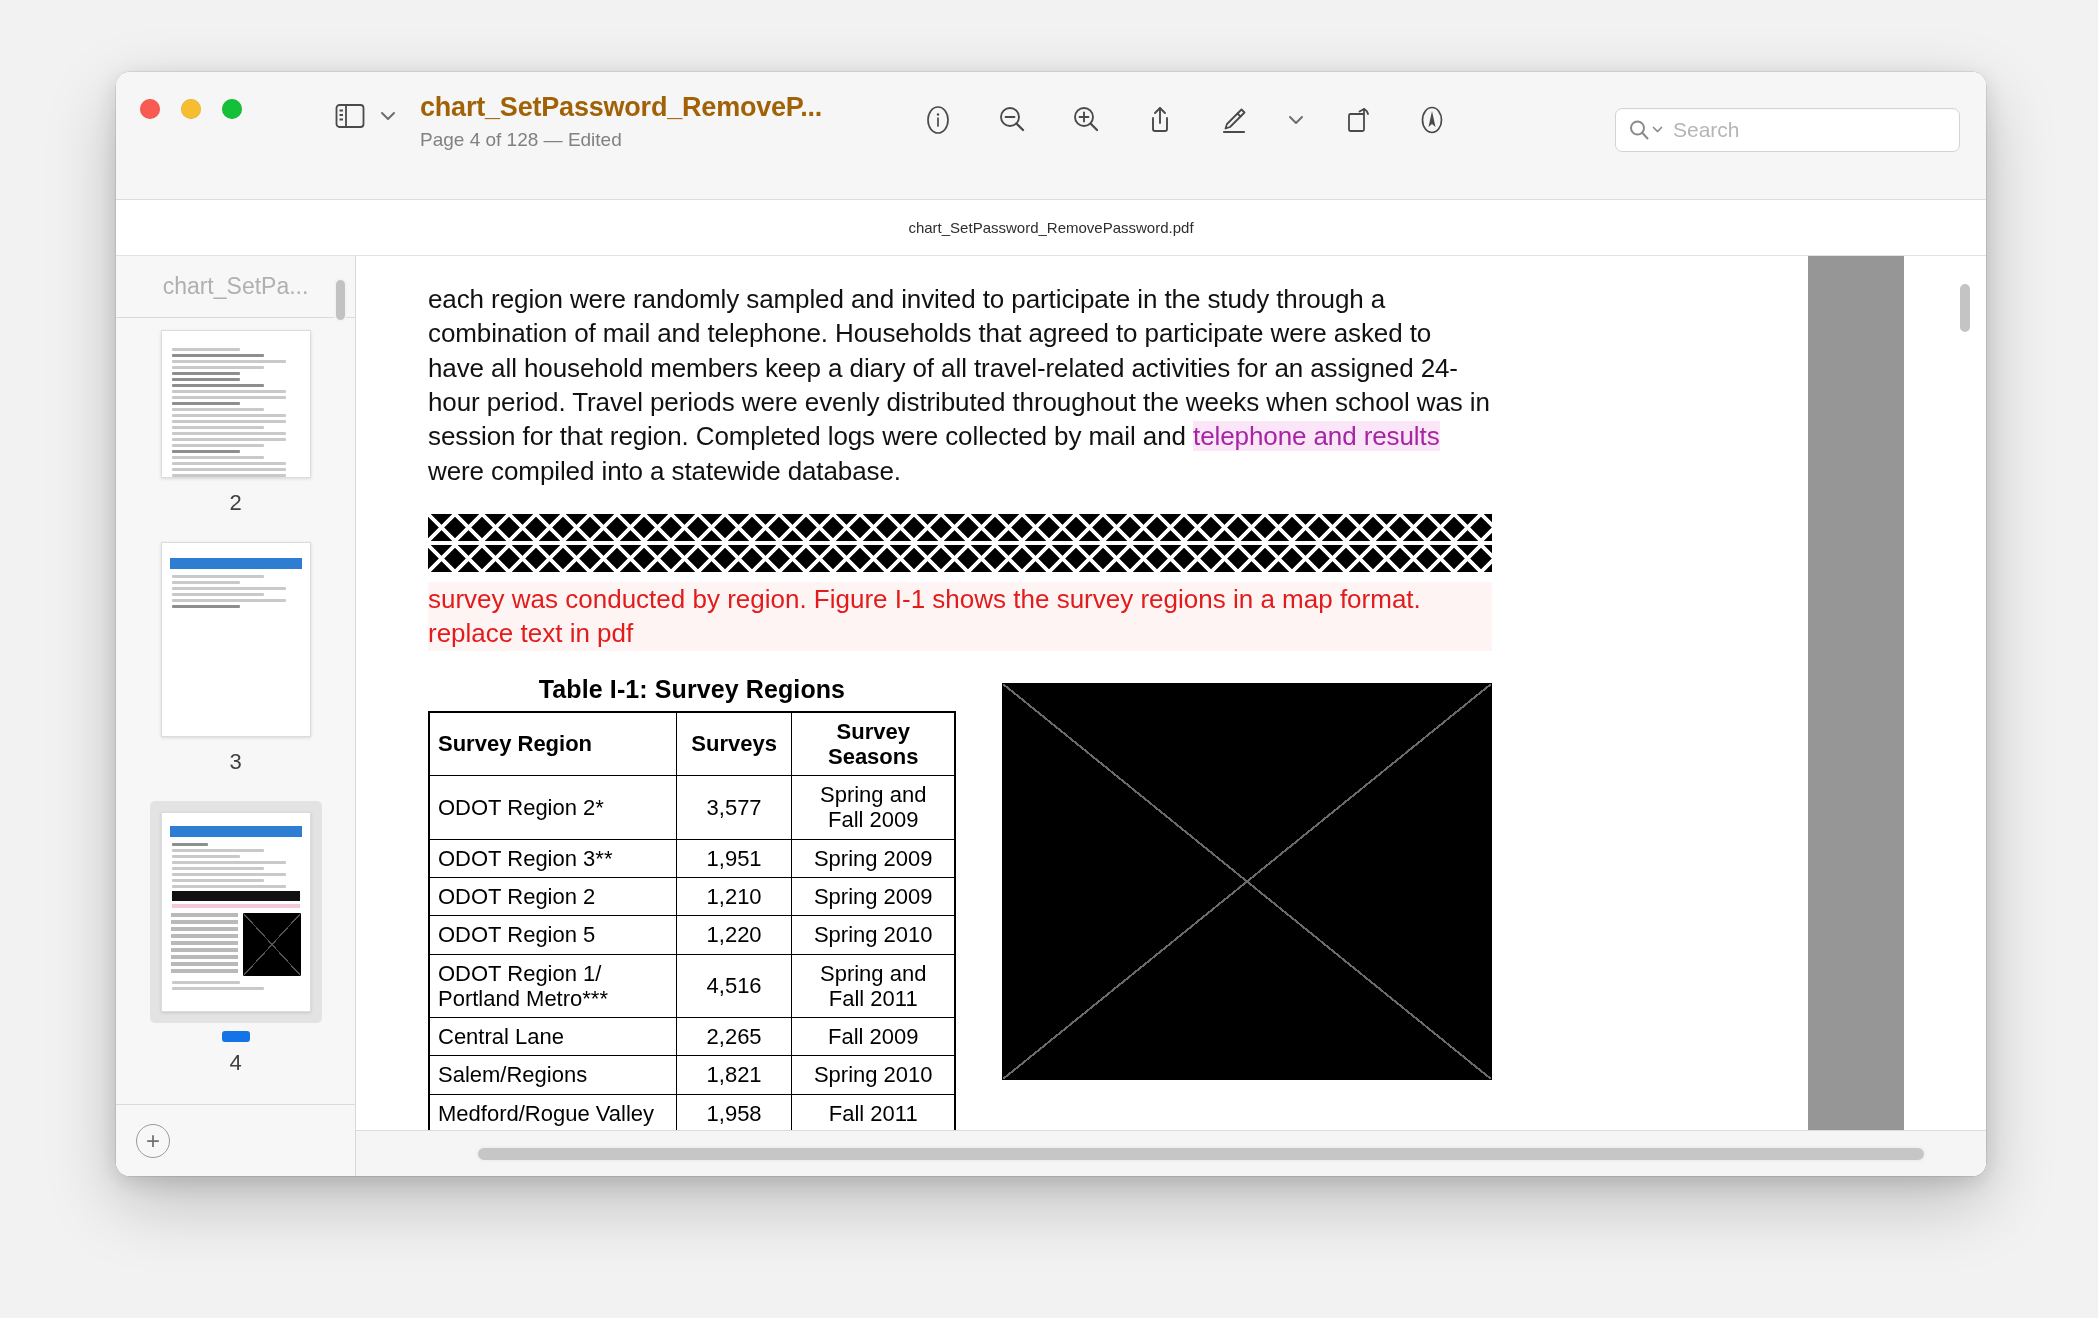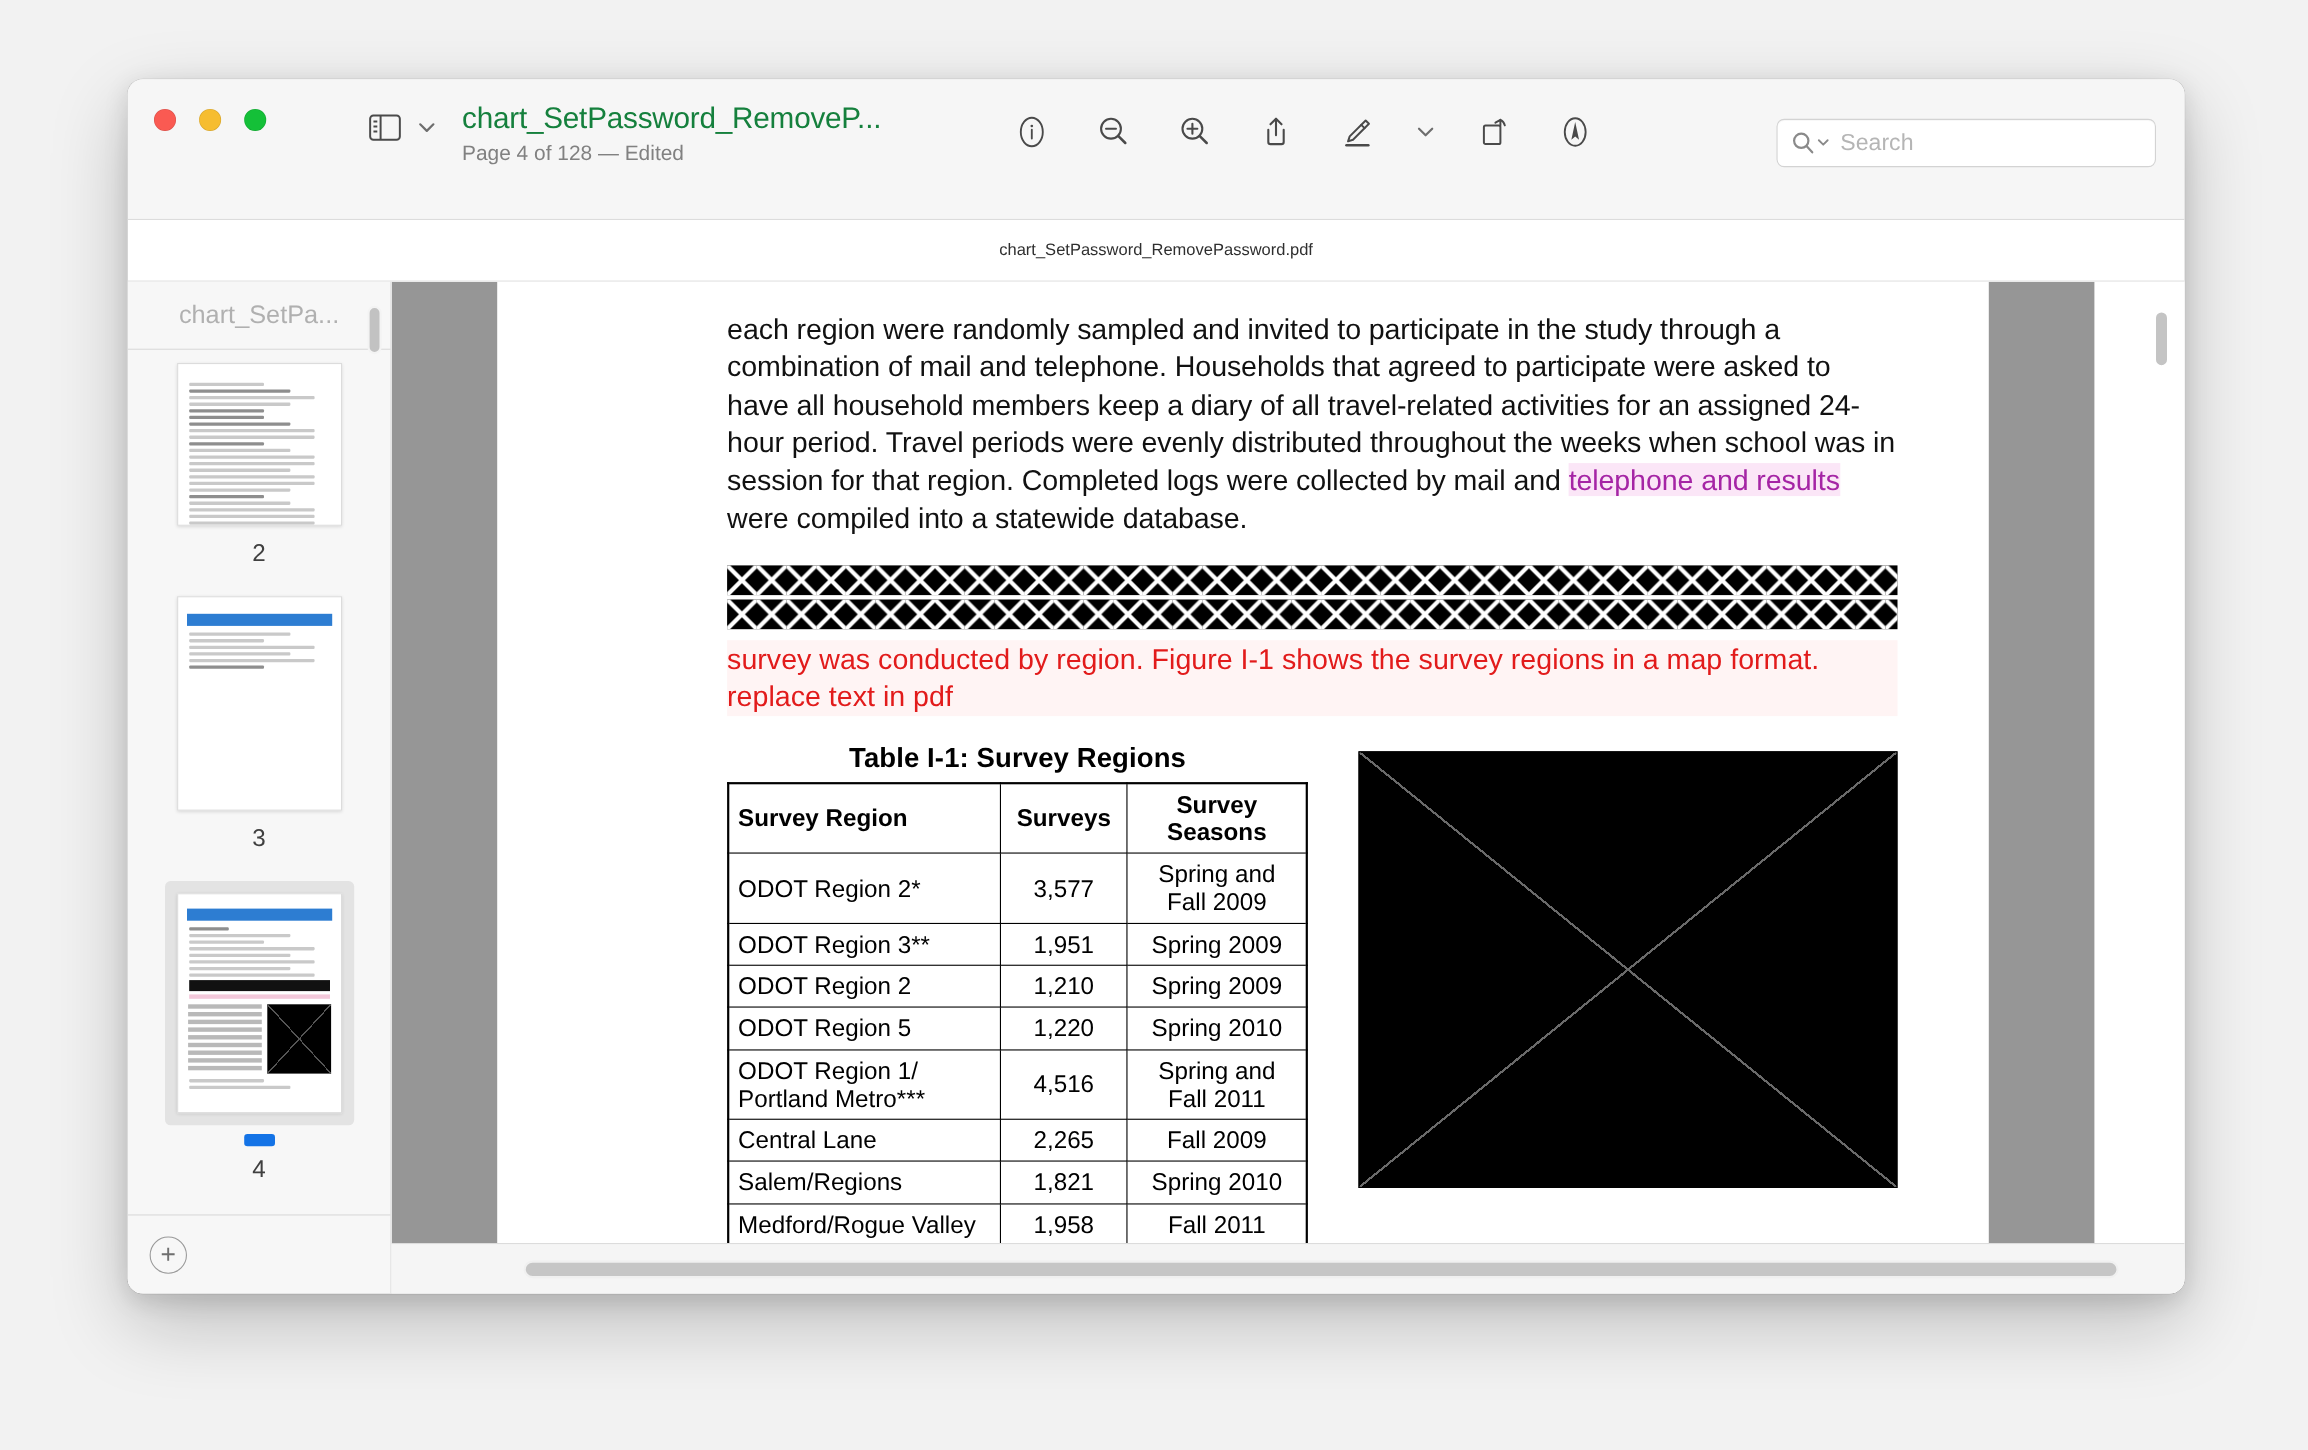--- a/index.html
+++ b/index.html
@@ -59,21 +59,21 @@
   }
   .tb-chev { width: 20px; height: 34px; display:flex; align-items:center; justify-content:center; color:#6e6e6e; }
 
   #doc-titleblock {
     margin-left: 22px;
     padding-top: 20px;
     display: flex; flex-direction: column;
     min-width: 430px;
   }
   #doc-title {
-    font-size: 27px; font-weight: normal; color: #15803d;
+    font-size: 27px; font-weight: bold; color: #a16207;
     letter-spacing: -0.2px; white-space: nowrap;
   }
   #doc-sub {
     font-size: 19px; color: #818181; margin-top: 6px; white-space: nowrap;
   }
 
   #tb-center {
     display: flex; align-items: center;
     padding-top: 26px;
     gap: 30px;
@@ -189,21 +189,21 @@
   }
 
   
   #viewer {
     flex: 1 1 auto; position: relative;
     background: #ffffff; display: flex; flex-direction: column; min-width: 0;
   }
   #canvas {
     flex: 1 1 auto; position: relative; overflow: hidden;
     background: #ffffff;
-    display: flex; justify-content: center; padding-left: 44px;
+    display: flex; justify-content: flex-start;
   }
   .margin-band {
     position: absolute; top: 0; bottom: 0; width: 96px; background: #969696;
   }
   .margin-band.left { left: 0; }
   .margin-band.right { right: 82px; }
   #v-scroll {
     position: absolute; right: 14px; top: 26px;
     width: 14px; height: 52px; border-radius: 7px;
     background: #c4c4c4; border: 2px solid #fff;

